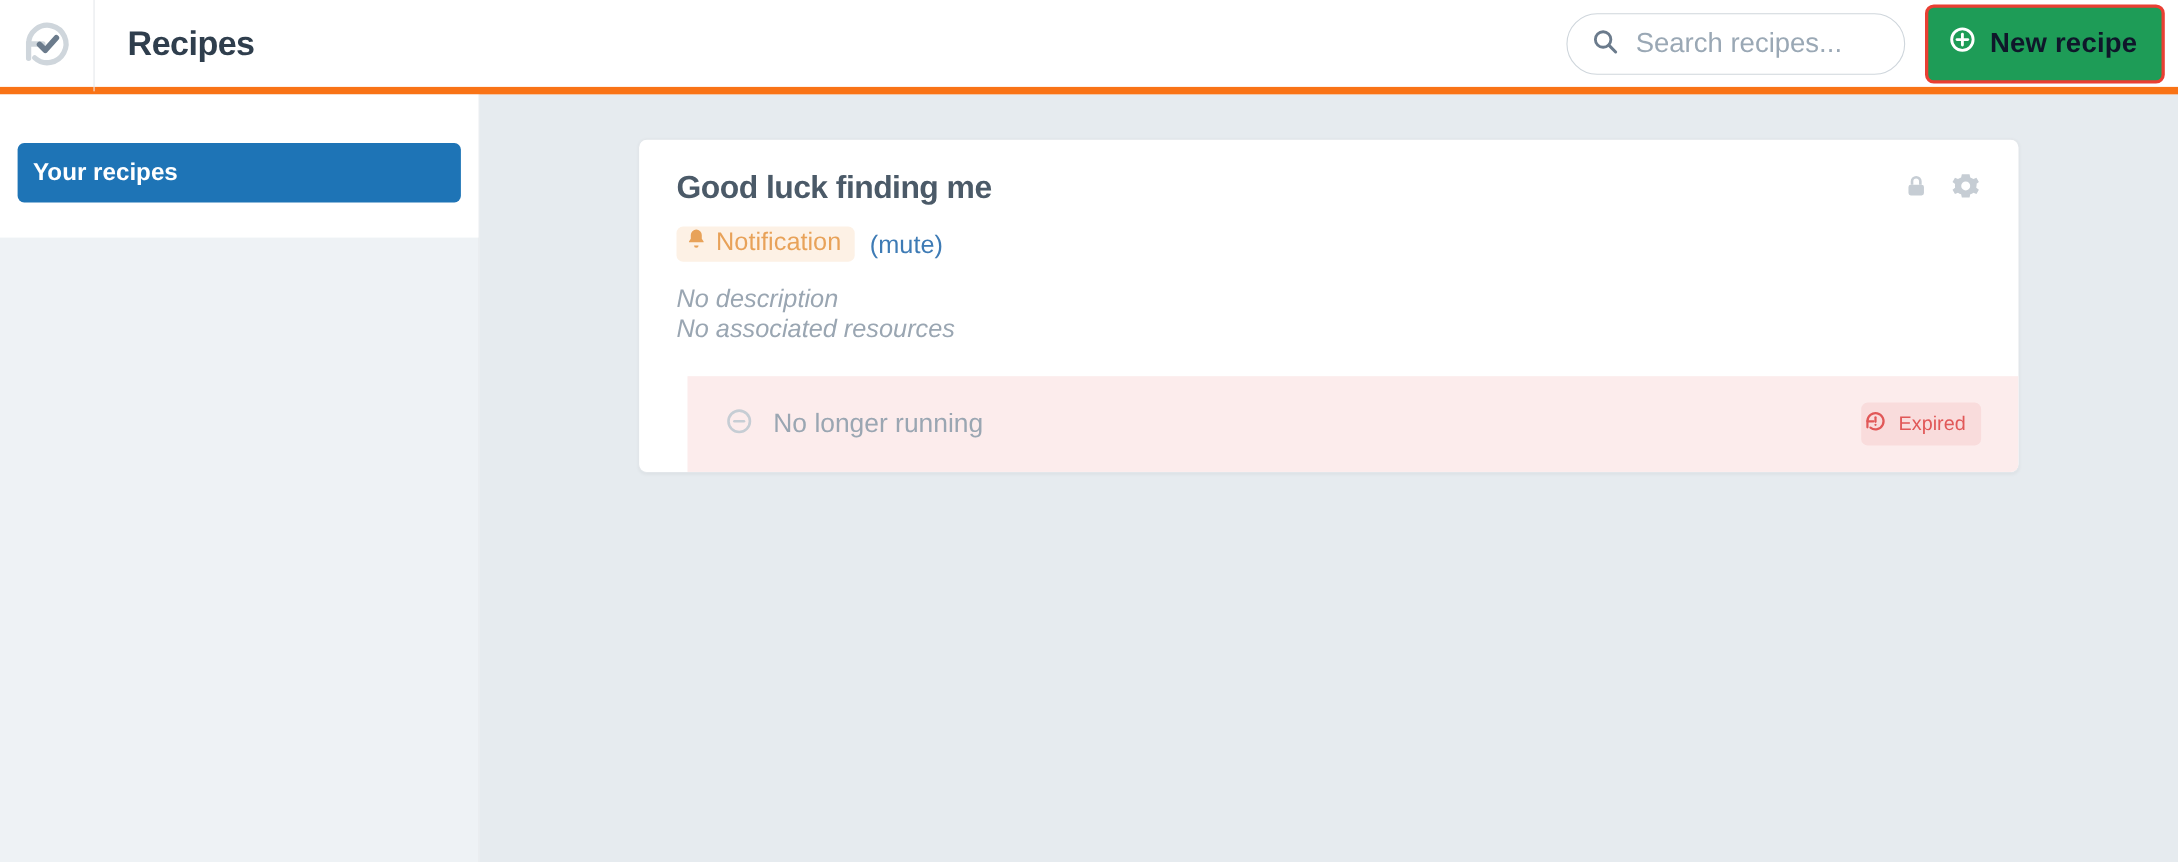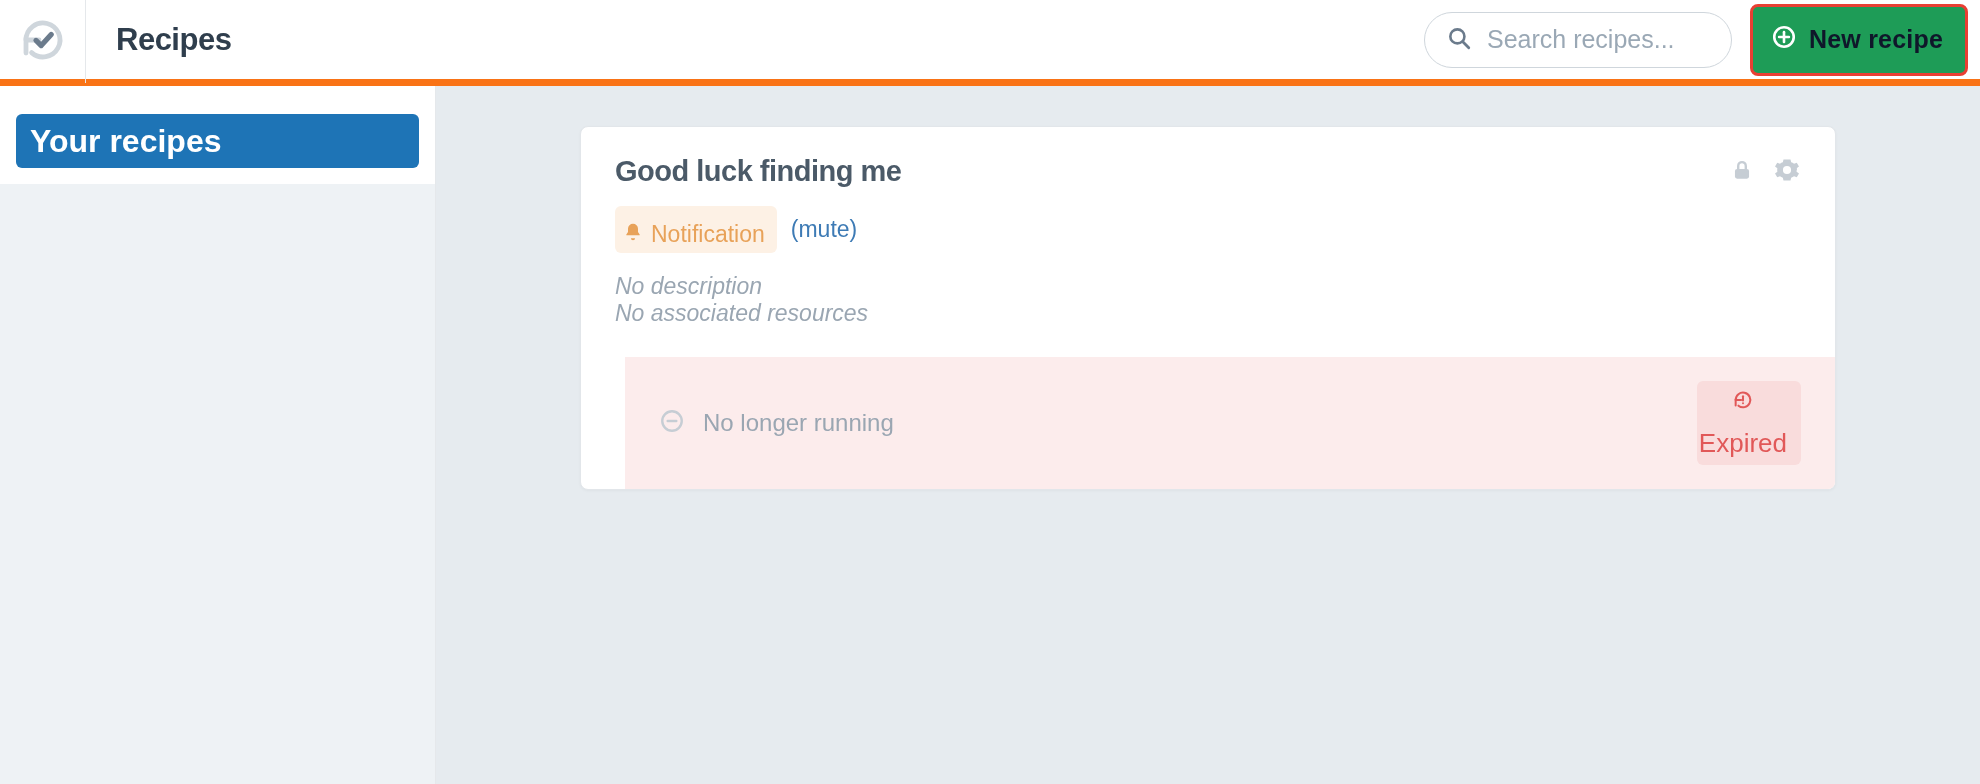--- a/index.html
+++ b/index.html
@@ -86,25 +86,25 @@
     }
     .nav-group {
       background: #fff;
       margin-top: 0;
     }
     .nav-item {
       height: 54px;
       display: flex;
       align-items: center;
       padding: 0 14px;
-      font-size: 32px;
+      font-size: 22px;
       color: #2f3e4d;
       cursor: pointer;
       border-radius: 6px;
-      margin: 2px 0;
+      margin: 18px 0;
     }
     .nav-block {
       padding: 26px 16px 14px 16px;
     }
     .nav-item.active {
       background: #1e74b6;
       color: #fff;
       font-weight: 600;
     }
     .main {
@@ -142,21 +142,21 @@
       gap: 14px;
       padding: 18px 34px 0 34px;
     }
     .notif-badge {
       display: inline-flex;
       align-items: center;
       gap: 8px;
       background: #fdf1e5;
       color: #e8a259;
       border-radius: 6px;
-      padding: 15px 12px 5px 8px;
+      padding: 0 12px 5px 8px;
       font-size: 23px;
       font-weight: 500;
     }
     .mute-link {
       font-size: 23px;
       color: #3e7bb5;
       cursor: pointer;
     }
     .meta {
       padding: 20px 34px 30px 34px;
@@ -182,23 +182,22 @@
     }
     .expired-badge {
       margin-left: auto;
       display: inline-flex;
       align-items: center;
       gap: 10px;
       background: #f9dcdc;
       color: #e15858;
       border-radius: 6px;
       padding: 6px 14px 6px 2px;
-      font-size: 26px;
+      font-size: 18px;
       font-weight: 500;
-      flex-direction: column;
     }
     .icon-grey { color: #c6cdd4; }
   </style>
 </head>
 <body>
 
 <header class="header">
   <div class="logo-box">
     <svg width="48" height="48" viewBox="0 0 24 24">
       <path fill="none" stroke="#cfd6dc" stroke-width="2.4" stroke-linecap="round" d="M3.5 12a8.5 8.5 0 1 1 2.8 6.3"></path>

